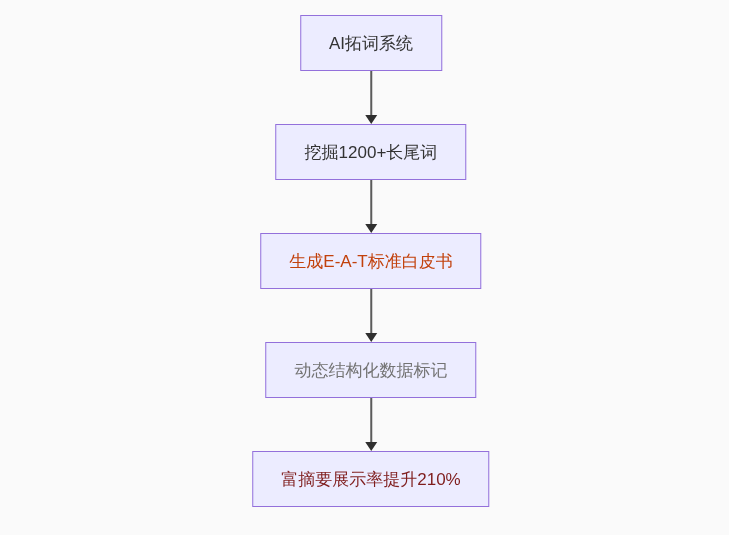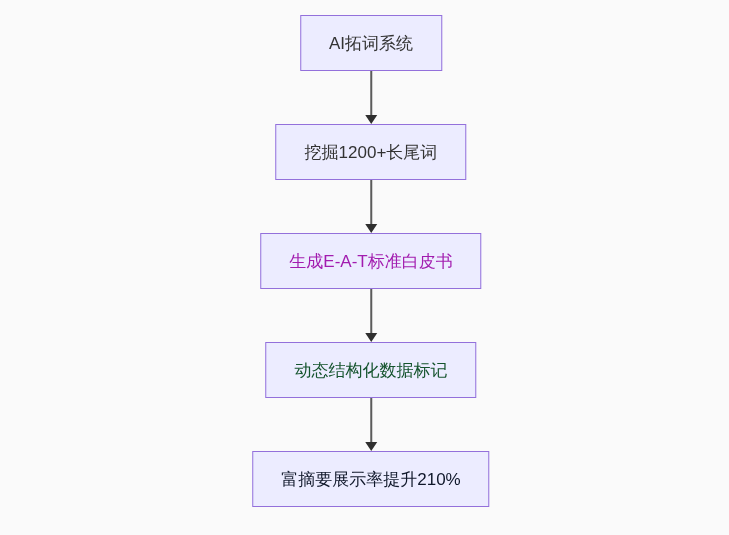--- a/index.html
+++ b/index.html
@@ -68,31 +68,31 @@
         <div class="arrow-line" style="background: rgb(91, 91, 91);"></div>
         <div class="arrowhead" style="border-top-color: rgb(47, 47, 47);"></div>
       </div>
       <div class="flow-node" style="background: rgb(236, 236, 255); border-color: rgb(147, 112, 219); color: rgb(51, 51, 51); align-items: center;">
         <span>挖掘1200+长尾词</span>
       </div>
       <div class="flow-arrow">
         <div class="arrow-line" style="background: rgb(91, 91, 91);"></div>
         <div class="arrowhead" style="border-top-color: rgb(47, 47, 47);"></div>
       </div>
-      <div class="flow-node" style="background: rgb(236, 236, 255); border-color: rgb(147, 112, 219); color: #a21caf;">
+      <div class="flow-node" style="background: rgb(236, 236, 255); border-color: rgb(147, 112, 219); color: #c2410c;">
         <span>生成E-A-T标准白皮书</span>
       </div>
       <div class="flow-arrow">
         <div class="arrow-line" style="background: rgb(91, 91, 91);"></div>
         <div class="arrowhead" style="border-top-color: rgb(47, 47, 47);"></div>
       </div>
-      <div class="flow-node" style="background: rgb(236, 236, 255); border-color: rgb(147, 112, 219); color: #14532d;">
+      <div class="flow-node" style="background: rgb(236, 236, 255); border-color: rgb(147, 112, 219); color: #737373;">
         <span>动态结构化数据标记</span>
       </div>
       <div class="flow-arrow">
         <div class="arrow-line" style="background: rgb(91, 91, 91);"></div>
         <div class="arrowhead" style="border-top-color: rgb(47, 47, 47);"></div>
       </div>
-      <div class="flow-node" style="background: rgb(236, 236, 255); border-color: rgb(147, 112, 219); color: #0f172a; align-items: center;">
+      <div class="flow-node" style="background: rgb(236, 236, 255); border-color: rgb(147, 112, 219); color: #7f1d1d; align-items: center;">
         <span>富摘要展示率提升210%</span>
       </div>
     </div>
 </div>
 
 </body></html>

